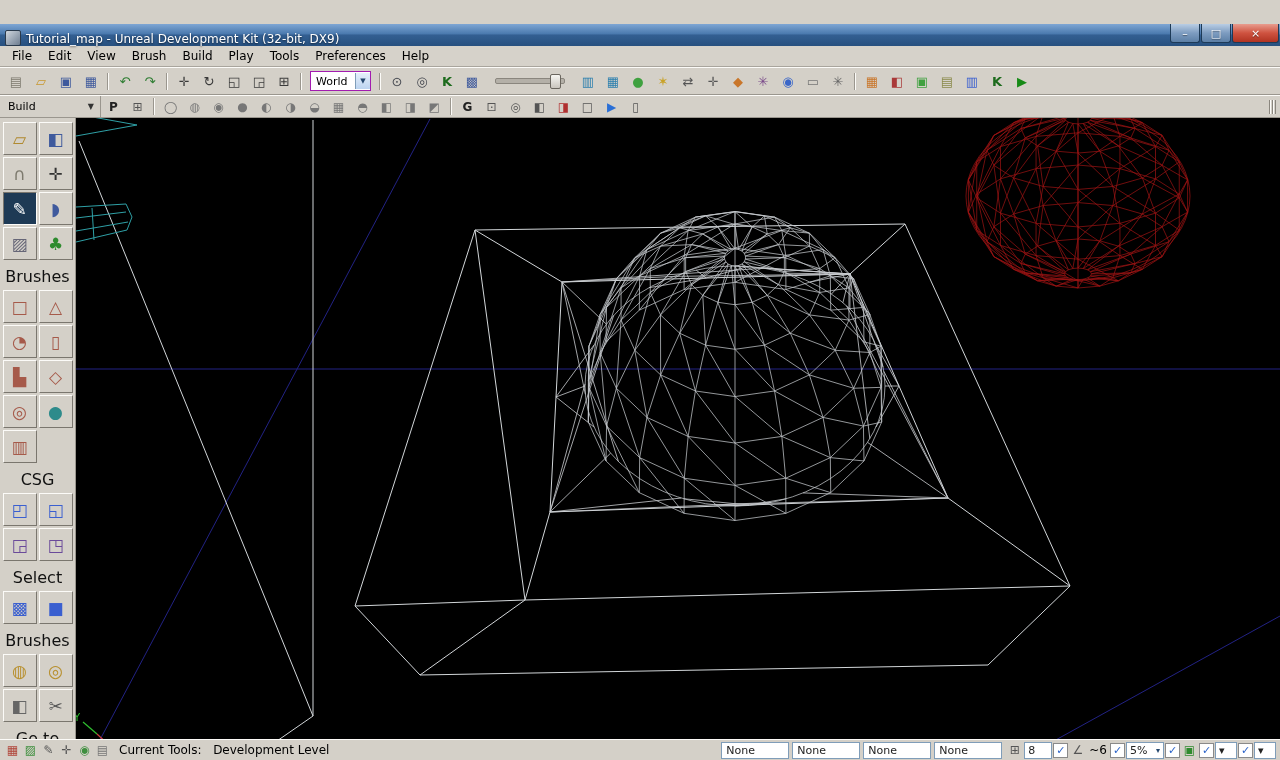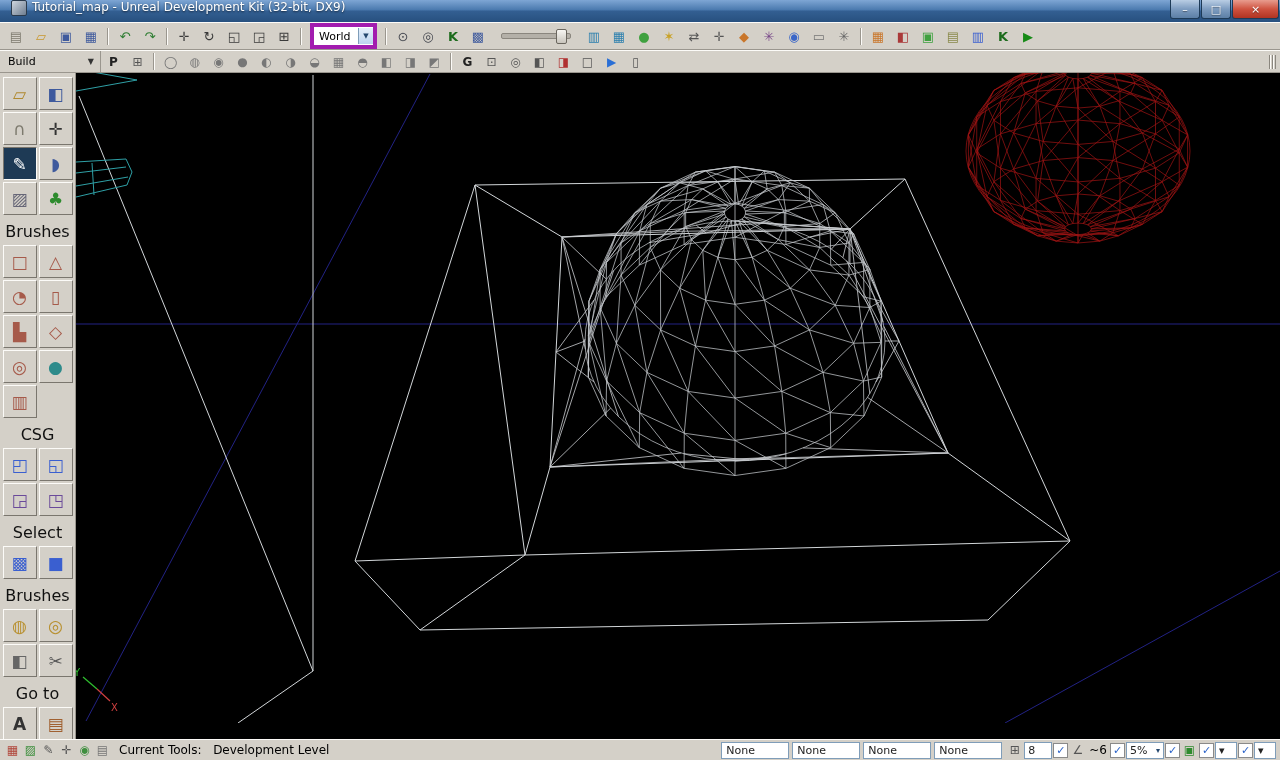--- a/index.html
+++ b/index.html
@@ -6,23 +6,23 @@
   body{
     width:1280px;height:760px;overflow:hidden;
     font-family:"DejaVu Sans","Liberation Sans",sans-serif;
     font-size:12px;background:#d4d0c8;color:#000;
     -webkit-font-smoothing:antialiased;
   }
   .window{width:1280px;height:760px;display:flex;flex-direction:column;}
 
   
   .titlebar{
-    height:22px;flex:0 0 22px;display:flex;align-items:flex-start;
+    height:22px;flex:0 0 22px;display:flex;align-items:flex-end;
     background:linear-gradient(180deg,#7ea6d4 0%,#4a79ae 45%,#335f92 50%,#27507f 100%);
-    padding-left:11px;position:relative;
+    padding-left:5px;position:relative;margin-top:24px;
   }
   .app-icon{width:14px;height:14px;border-radius:2px;
     background:linear-gradient(135deg,#cfd6de,#6e7d90);border:1px solid #2a3a4c;margin-right:5px;}
   .title{color:#fff;font-size:12px;text-shadow:0 1px 2px rgba(0,0,0,.6);}
   .wincontrols{position:absolute;right:0;top:0;display:flex;}
   .winbtn{height:18px;display:flex;align-items:center;justify-content:center;
     font-size:11px;color:#fff;border:1px solid #1d3a57;border-top:none;
     border-bottom-left-radius:3px;border-bottom-right-radius:3px;margin-right:1px;
     text-shadow:0 1px 1px rgba(0,0,0,.5);}
   .winbtn.min,.winbtn.max{width:28px;background:linear-gradient(#b9cde4,#7d9cc0 50%,#5c7fa6);}
@@ -36,21 +36,21 @@
   
   .toolbar1{height:26px;flex:0 0 26px;display:flex;align-items:center;gap:1px;
     background:#d4d0c8;border-top:1px solid #fcfbf8;border-bottom:1px solid #9a968e;padding:0 4px;}
   .toolbar2{height:21px;flex:0 0 21px;display:flex;align-items:center;gap:1px;
     background:#d4d0c8;border-top:1px solid #fcfbf8;border-bottom:1px solid #9a968e;padding-right:4px;}
   .tgroup{display:inline-flex;align-items:center;gap:1px;}
   .tbtn{width:22px;height:20px;display:inline-flex;align-items:center;justify-content:center;
     font-size:13px;border:1px solid transparent;border-radius:2px;cursor:default;}
   .toolbar2 .tbtn{width:21px;height:18px;font-size:12px;}
   .tsep{width:1px;height:17px;background:#9a968e;border-right:1px solid #fcfbf8;margin:0 3px;}
-  .combobox{height:18px;background:#fff;border:4px solid #a21caf;display:inline-flex;
+  .combobox{height:18px;background:#fff;border:1px solid #a21caf;display:inline-flex;
     align-items:center;justify-content:space-between;min-width:54px;padding-left:5px;
     font-size:11px;margin:0 4px;}
   .combo-arrow{width:14px;height:16px;margin-left:4px;font-size:7px;display:flex;align-items:center;
     justify-content:center;background:linear-gradient(#e6f0fb,#bcd4f0);border-left:1px solid #7f9db9;color:#24476e;}
   .slider{width:68px;height:4px;background:#b4b0a8;border:1px solid #8a867e;border-radius:2px;
     position:relative;margin:0 10px;}
   .slider-thumb{position:absolute;right:3px;top:-5px;width:9px;height:13px;border-radius:2px;
     background:linear-gradient(#f7f6f2,#c9c5bd);border:1px solid #6a665e;}
   .modes-header{width:86px;align-self:stretch;display:flex;align-items:center;justify-content:space-between;
     padding:0 6px 0 8px;border-right:1px solid #9a968e;font-size:11px;cursor:default;}
@@ -94,20 +94,31 @@
   <div class="titlebar">
     <span class="app-icon"></span>
     <span class="title">Tutorial_map - Unreal Development Kit (32-bit, DX9)</span>
     <span class="wincontrols">
       <span class="winbtn min">–</span>
       <span class="winbtn max">□</span>
       <span class="winbtn close">×</span>
     </span>
   </div>
 
+  <div class="menubar">
+      <span class="menu-item">File</span>
+      <span class="menu-item">Edit</span>
+      <span class="menu-item">View</span>
+      <span class="menu-item">Brush</span>
+      <span class="menu-item">Build</span>
+      <span class="menu-item">Play</span>
+      <span class="menu-item">Tools</span>
+      <span class="menu-item">Preferences</span>
+      <span class="menu-item">Help</span>
+    </div>
 
   <div class="toolbar1">
     <span class="tgroup">
         <span class="tbtn" style="color: rgb(125, 122, 110);">▤</span>
         <span class="tbtn" style="color: rgb(200, 152, 47);">▱</span>
         <span class="tbtn" style="color: rgb(63, 90, 157);">▣</span>
         <span class="tbtn" style="color: rgb(63, 90, 157);">▦</span>
         <span class="tsep"></span>
         <span class="tbtn" style="color: rgb(46, 125, 50);">↶</span>
         <span class="tbtn" style="color: rgb(46, 125, 50);">↷</span>

